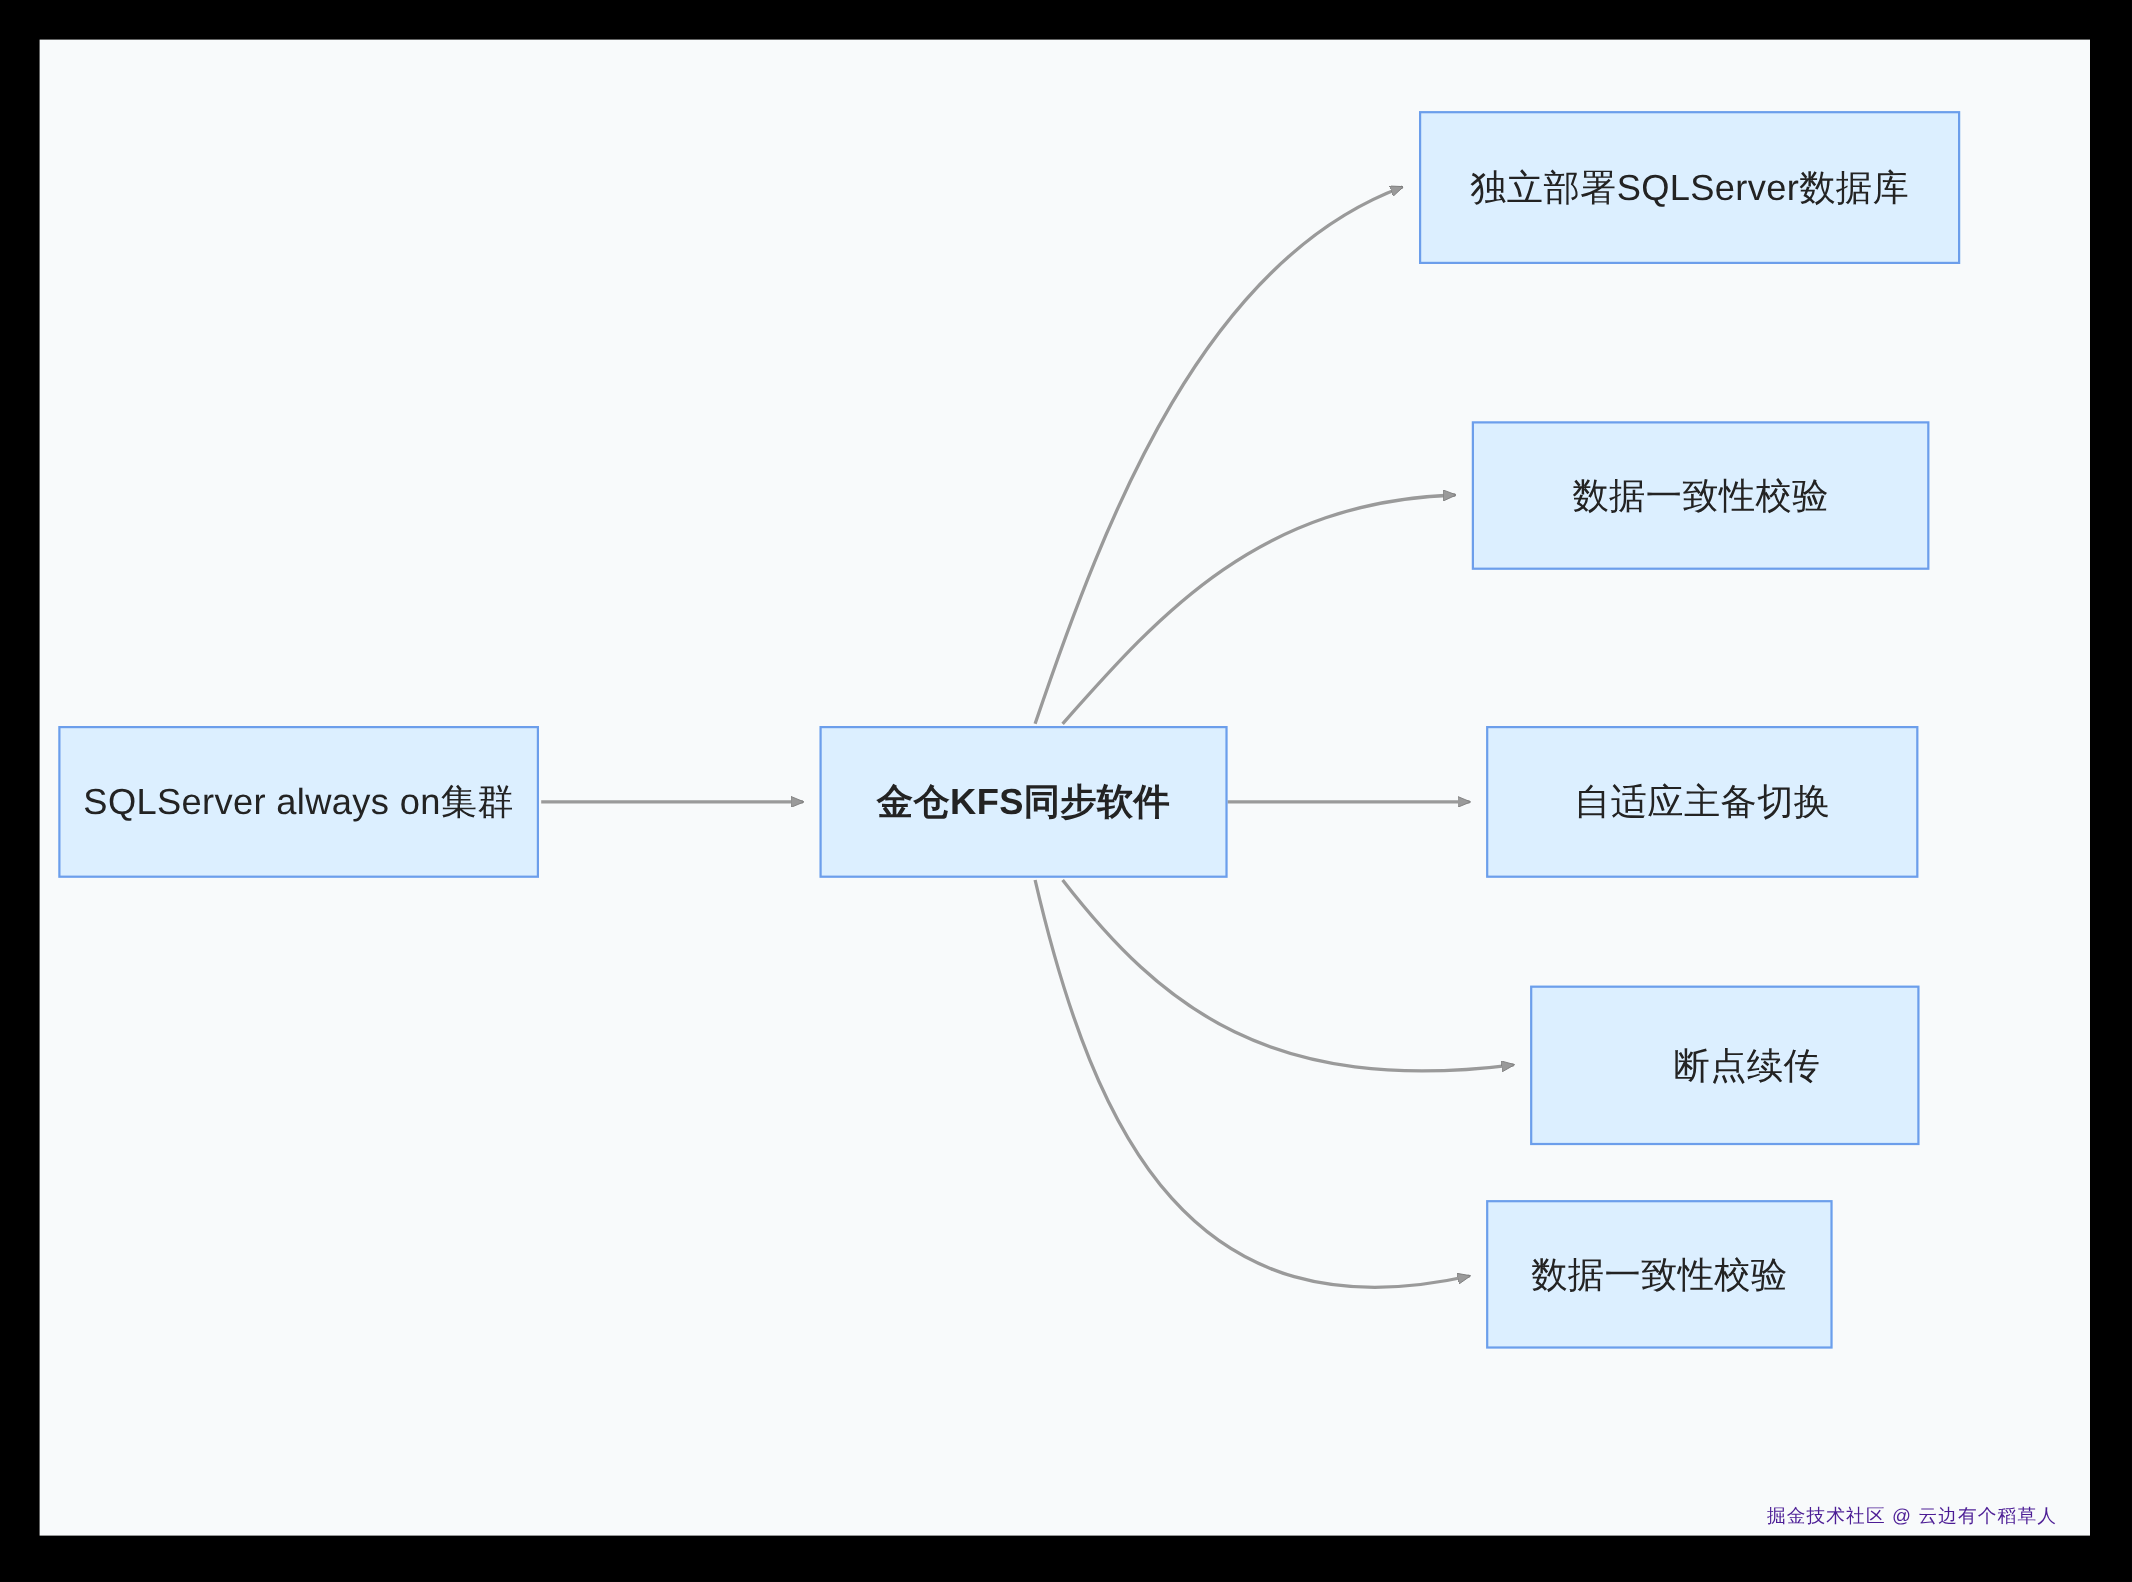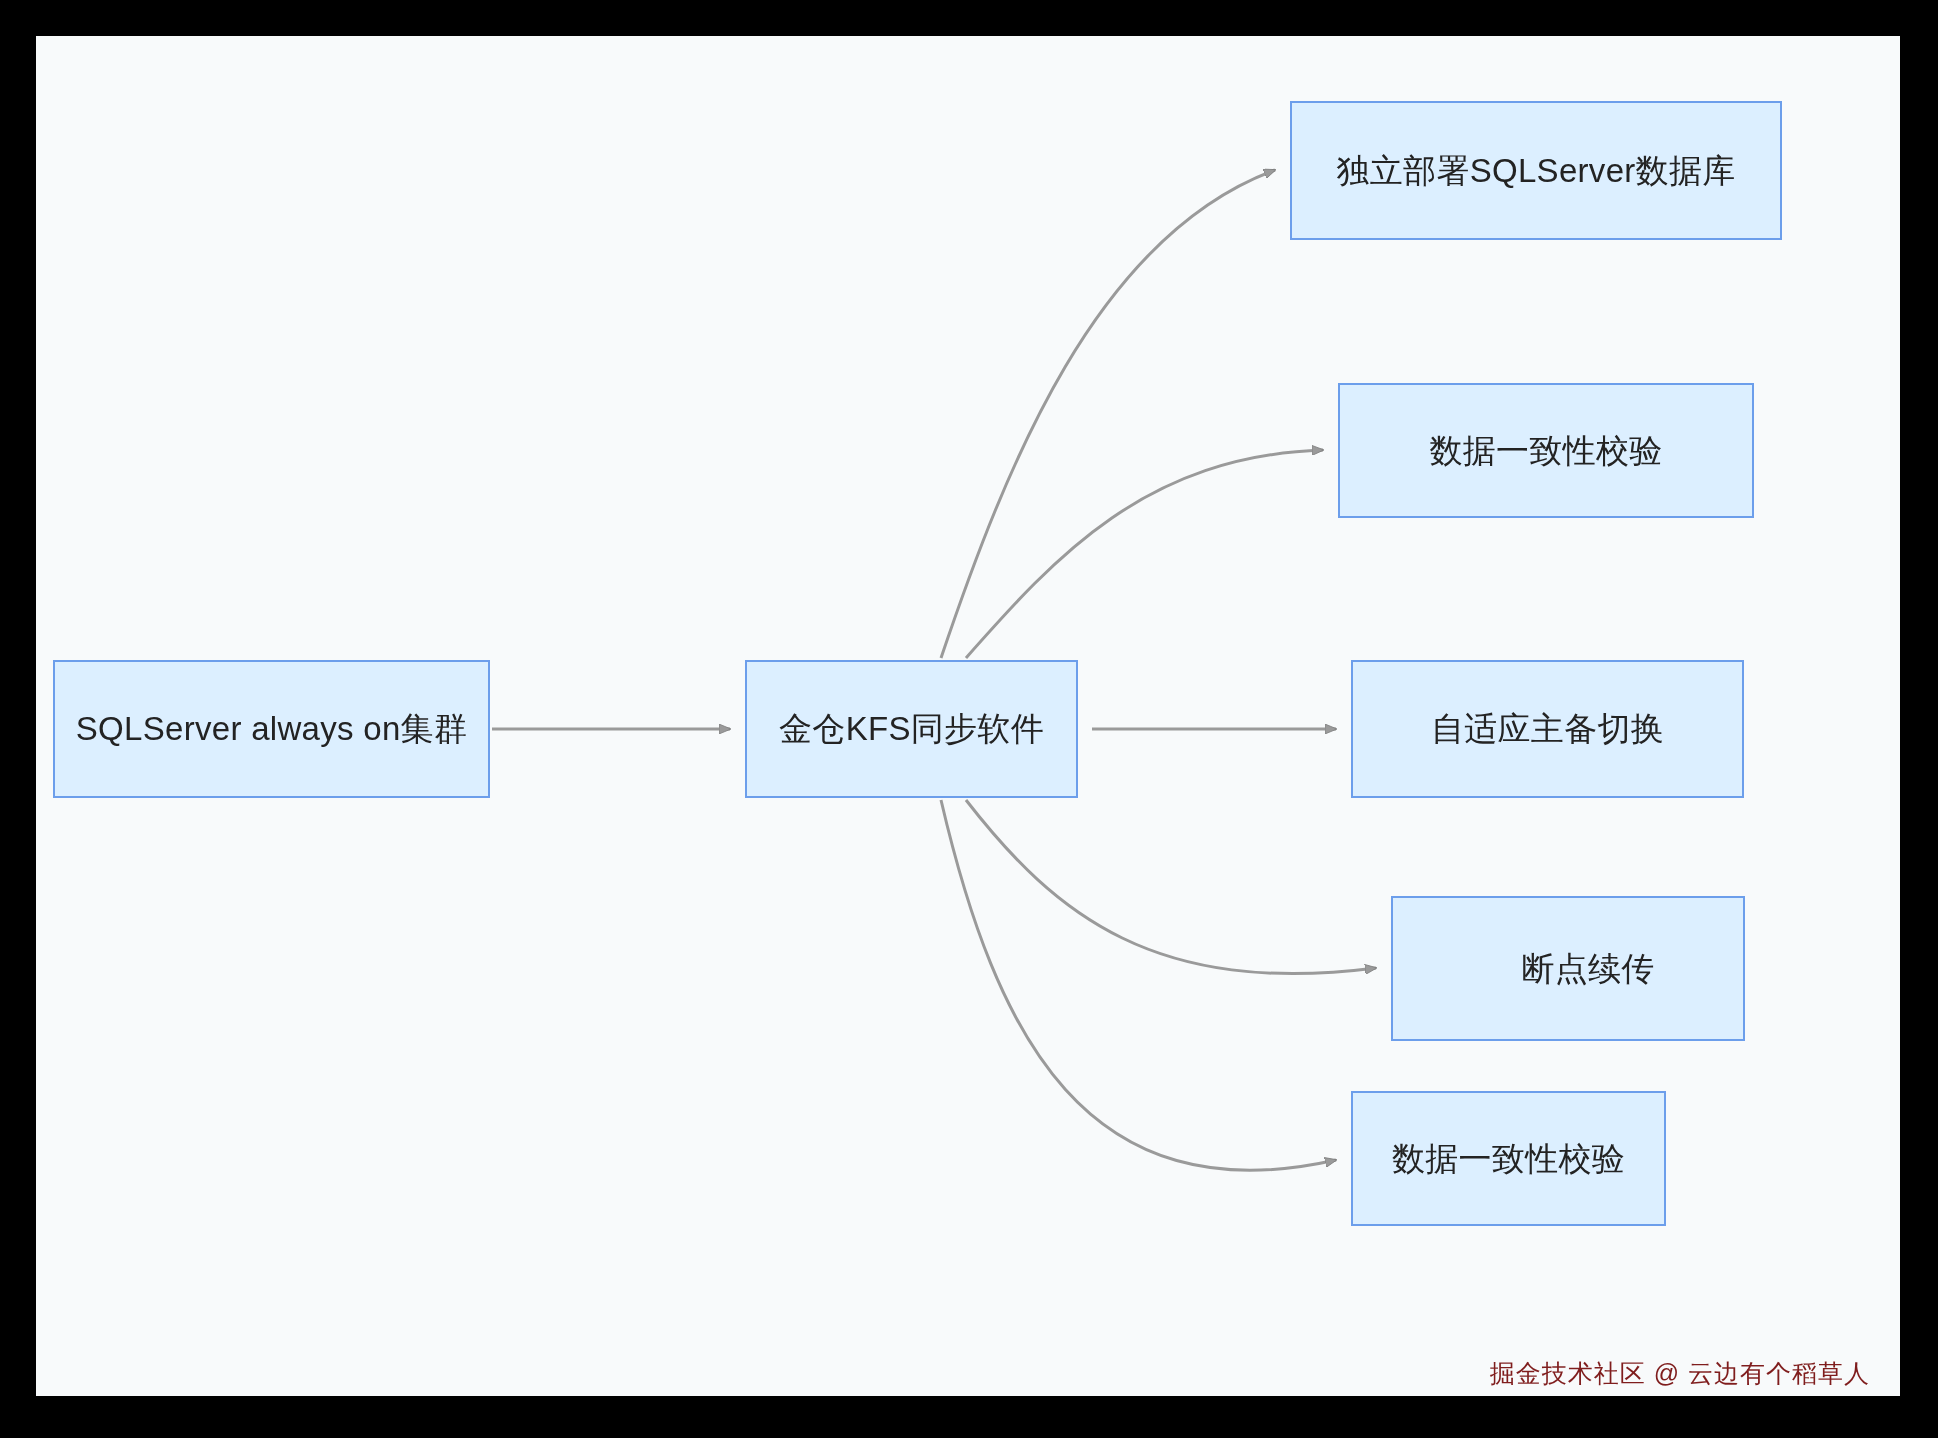--- a/index.html
+++ b/index.html
@@ -46,22 +46,22 @@
     letter-spacing: 0.3px;
     white-space: nowrap;
   }
   .node-label {
     display: block;
   }
   #watermark {
     position: absolute;
     right: 30px;
     bottom: 6px;
-    font-size: 25px;
-    color: #7f1d1d;
+    font-size: 17px;
+    color: #4c1d95;
     letter-spacing: 1px;
     white-space: nowrap;
   }
 </style>
 </head>
 <body>
 
 <div id="stage">
   <div id="canvas">
 
@@ -82,21 +82,21 @@
 
       <path d="M 930,764 C 1020,880 1120,960 1340,932" fill="none" stroke="#9a9a9a" stroke-width="3" marker-end="url(#arrowhead)"></path>
 
       <path d="M 905,764 C 960,1000 1050,1180 1300,1124" fill="none" stroke="#9a9a9a" stroke-width="3" marker-end="url(#arrowhead)"></path>
     </svg>
 
     <div class="node" style="left:17px; top:624px; width:437px; height:138px;justify-content:center;">
       <span class="node-label">SQLServer always on集群</span>
     </div>
 
-    <div class="node" style="left:709px; top:624px; width:333px; height:138px;">
+    <div class="node" style="left:709px; top:624px; width:371px; height:138px;font-weight:bold;">
       <span class="node-label">金仓KFS同步软件</span>
     </div>
 
     <div class="node" style="left:1254px; top:65px; width:492px; height:139px;">
       <span class="node-label">独立部署SQLServer数据库</span>
     </div>
 
     <div class="node" style="left:1302px; top:347px; width:416px; height:135px;">
       <span class="node-label">数据一致性校验</span>
     </div>

